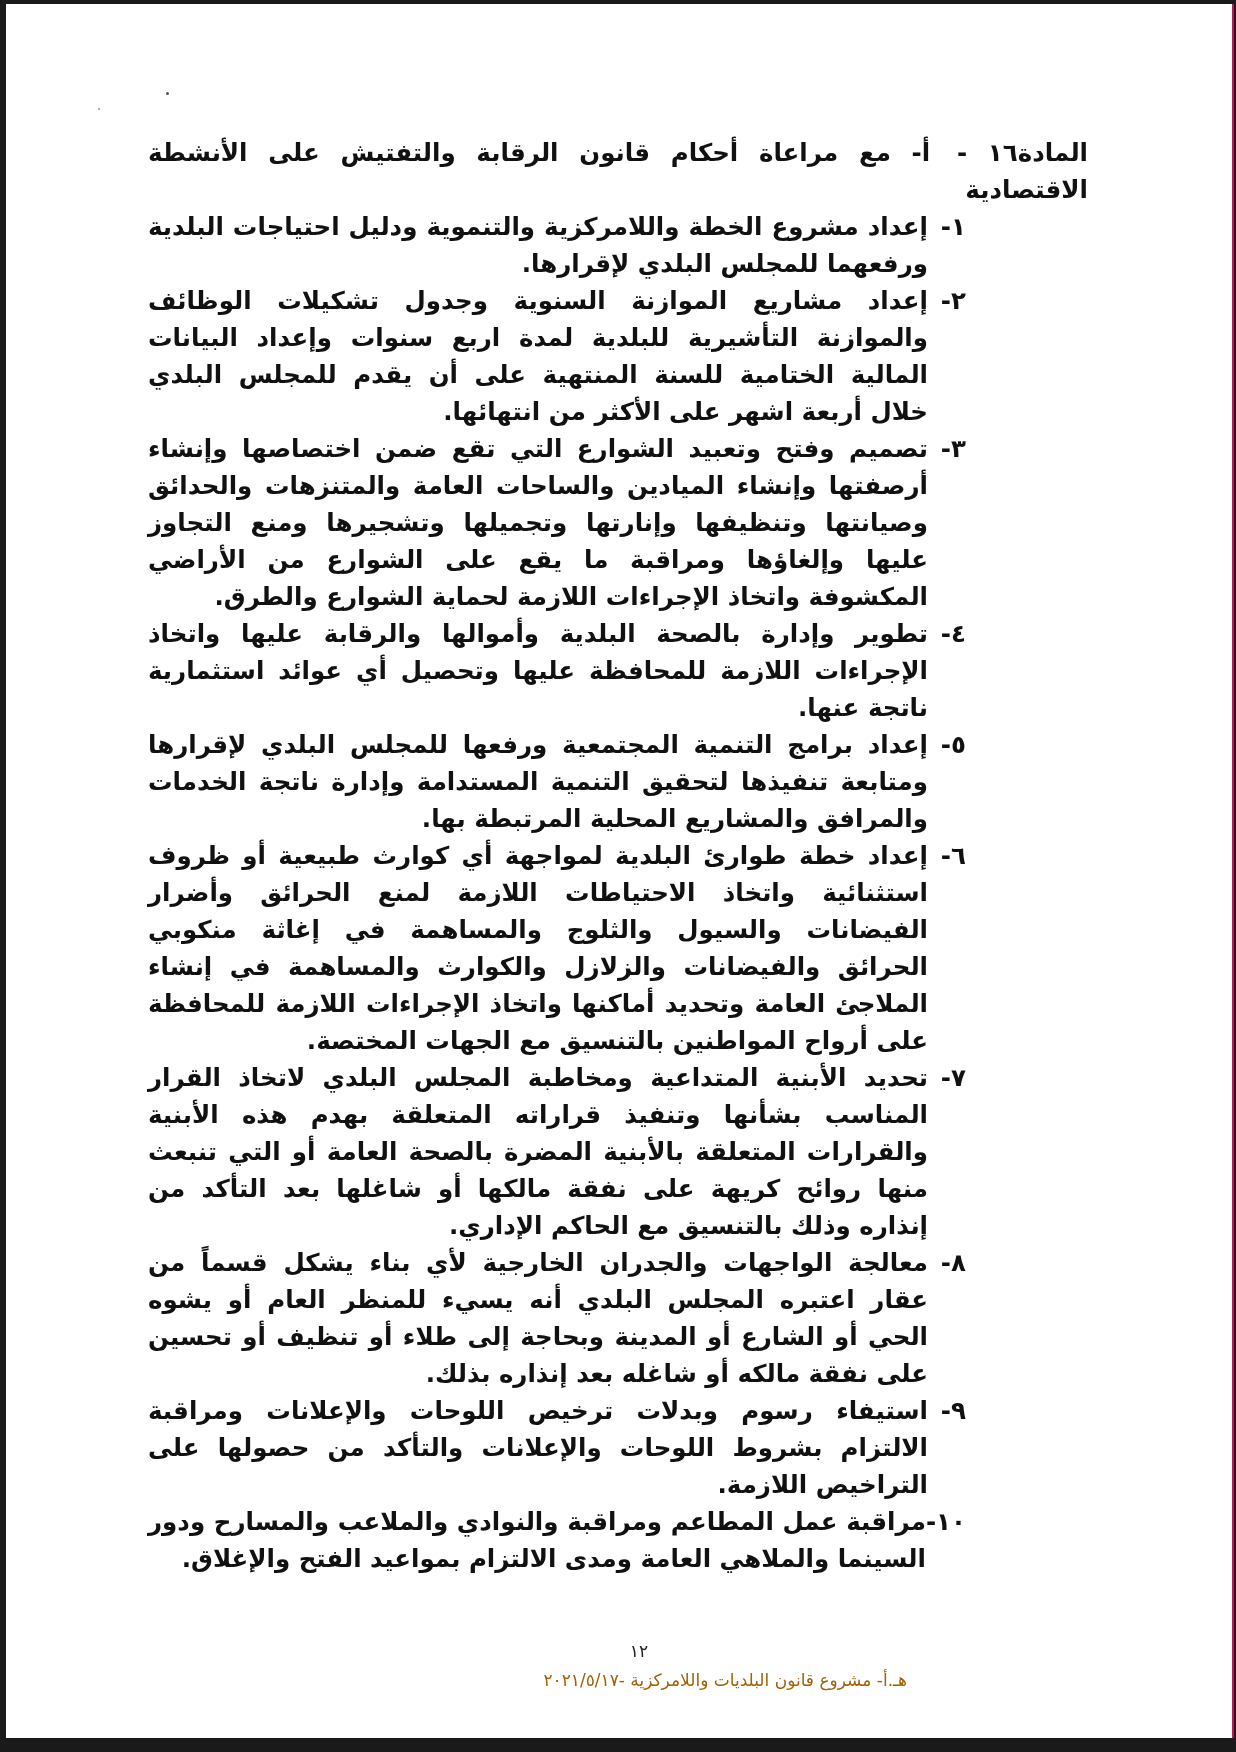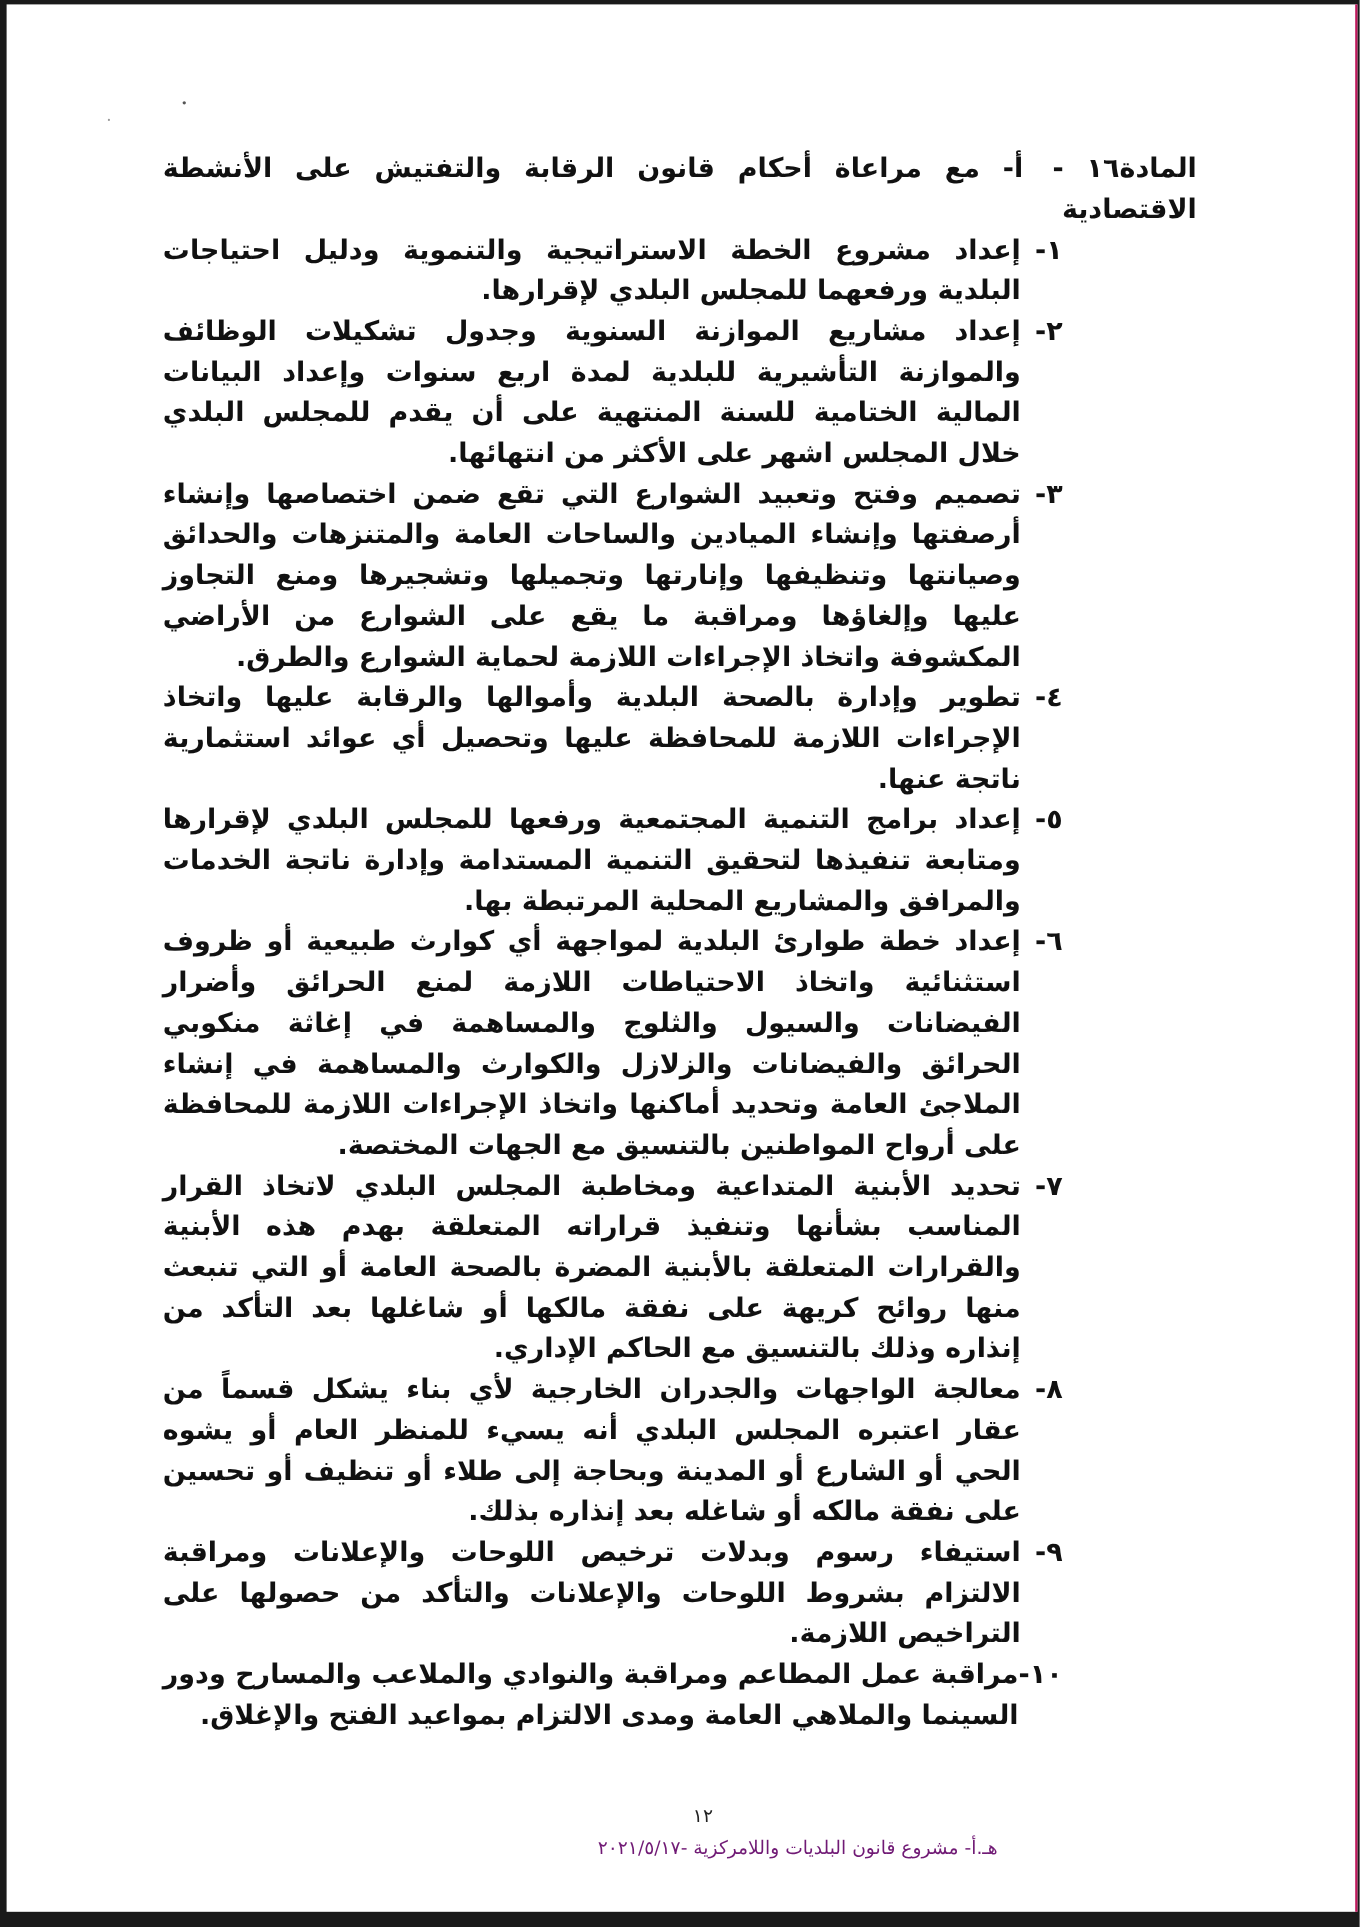--- a/index.html
+++ b/index.html
@@ -83,21 +83,21 @@
       font-weight: normal;
       color: #222;
       padding-left: 40px;
     }
     .footer-ref {
       position: absolute;
       top: 1666px;
       right: 325px;
       font-size: 17px;
       font-weight: normal;
-      color: #701a75;
+      color: #a16207;
       direction: rtl;
       white-space: nowrap;
     }
   </style>
 </head>
 <body>
 
 <div class="page">
   <span class="speck" style="left:160px; top:88px;"></span>
   <span class="speck" style="left:92px; top:104px; width:2px; height:2px; background:#999;"></span>
@@ -105,25 +105,25 @@
   <div class="content">
 
     <div class="article-head">
       <span class="label">المادة١٦ -</span>
       <span>أ- مع مراعاة أحكام قانون الرقابة والتفتيش على الأنشطة الاقتصادية</span>
     </div>
 
     <ol class="items">
       <li class="item">
         <span class="item-num">١-</span>
-        <span class="item-text">إعداد مشروع الخطة الاستراتيجية والتنموية ودليل احتياجات البلدية ورفعهما للمجلس البلدي لإقرارها.</span>
+        <span class="item-text">إعداد مشروع الخطة واللامركزية والتنموية ودليل احتياجات البلدية ورفعهما للمجلس البلدي لإقرارها.</span>
       </li>
       <li class="item">
         <span class="item-num">٢-</span>
-        <span class="item-text">إعداد مشاريع الموازنة السنوية وجدول تشكيلات الوظائف والموازنة التأشيرية للبلدية لمدة اربع سنوات وإعداد البيانات المالية الختامية للسنة المنتهية على أن يقدم للمجلس البلدي خلال المجلس اشهر على الأكثر من انتهائها.</span>
+        <span class="item-text">إعداد مشاريع الموازنة السنوية وجدول تشكيلات الوظائف والموازنة التأشيرية للبلدية لمدة اربع سنوات وإعداد البيانات المالية الختامية للسنة المنتهية على أن يقدم للمجلس البلدي خلال أربعة اشهر على الأكثر من انتهائها.</span>
       </li>
       <li class="item">
         <span class="item-num">٣-</span>
         <span class="item-text">تصميم وفتح وتعبيد الشوارع التي تقع ضمن اختصاصها وإنشاء أرصفتها وإنشاء الميادين والساحات العامة والمتنزهات والحدائق وصيانتها وتنظيفها وإنارتها وتجميلها وتشجيرها ومنع التجاوز عليها وإلغاؤها ومراقبة ما يقع على الشوارع من الأراضي المكشوفة واتخاذ الإجراءات اللازمة لحماية الشوارع والطرق.</span>
       </li>
       <li class="item">
         <span class="item-num">٤-</span>
         <span class="item-text">تطوير وإدارة بالصحة البلدية وأموالها والرقابة عليها واتخاذ الإجراءات اللازمة للمحافظة عليها وتحصيل أي عوائد استثمارية ناتجة عنها.</span>
       </li>
       <li class="item">

